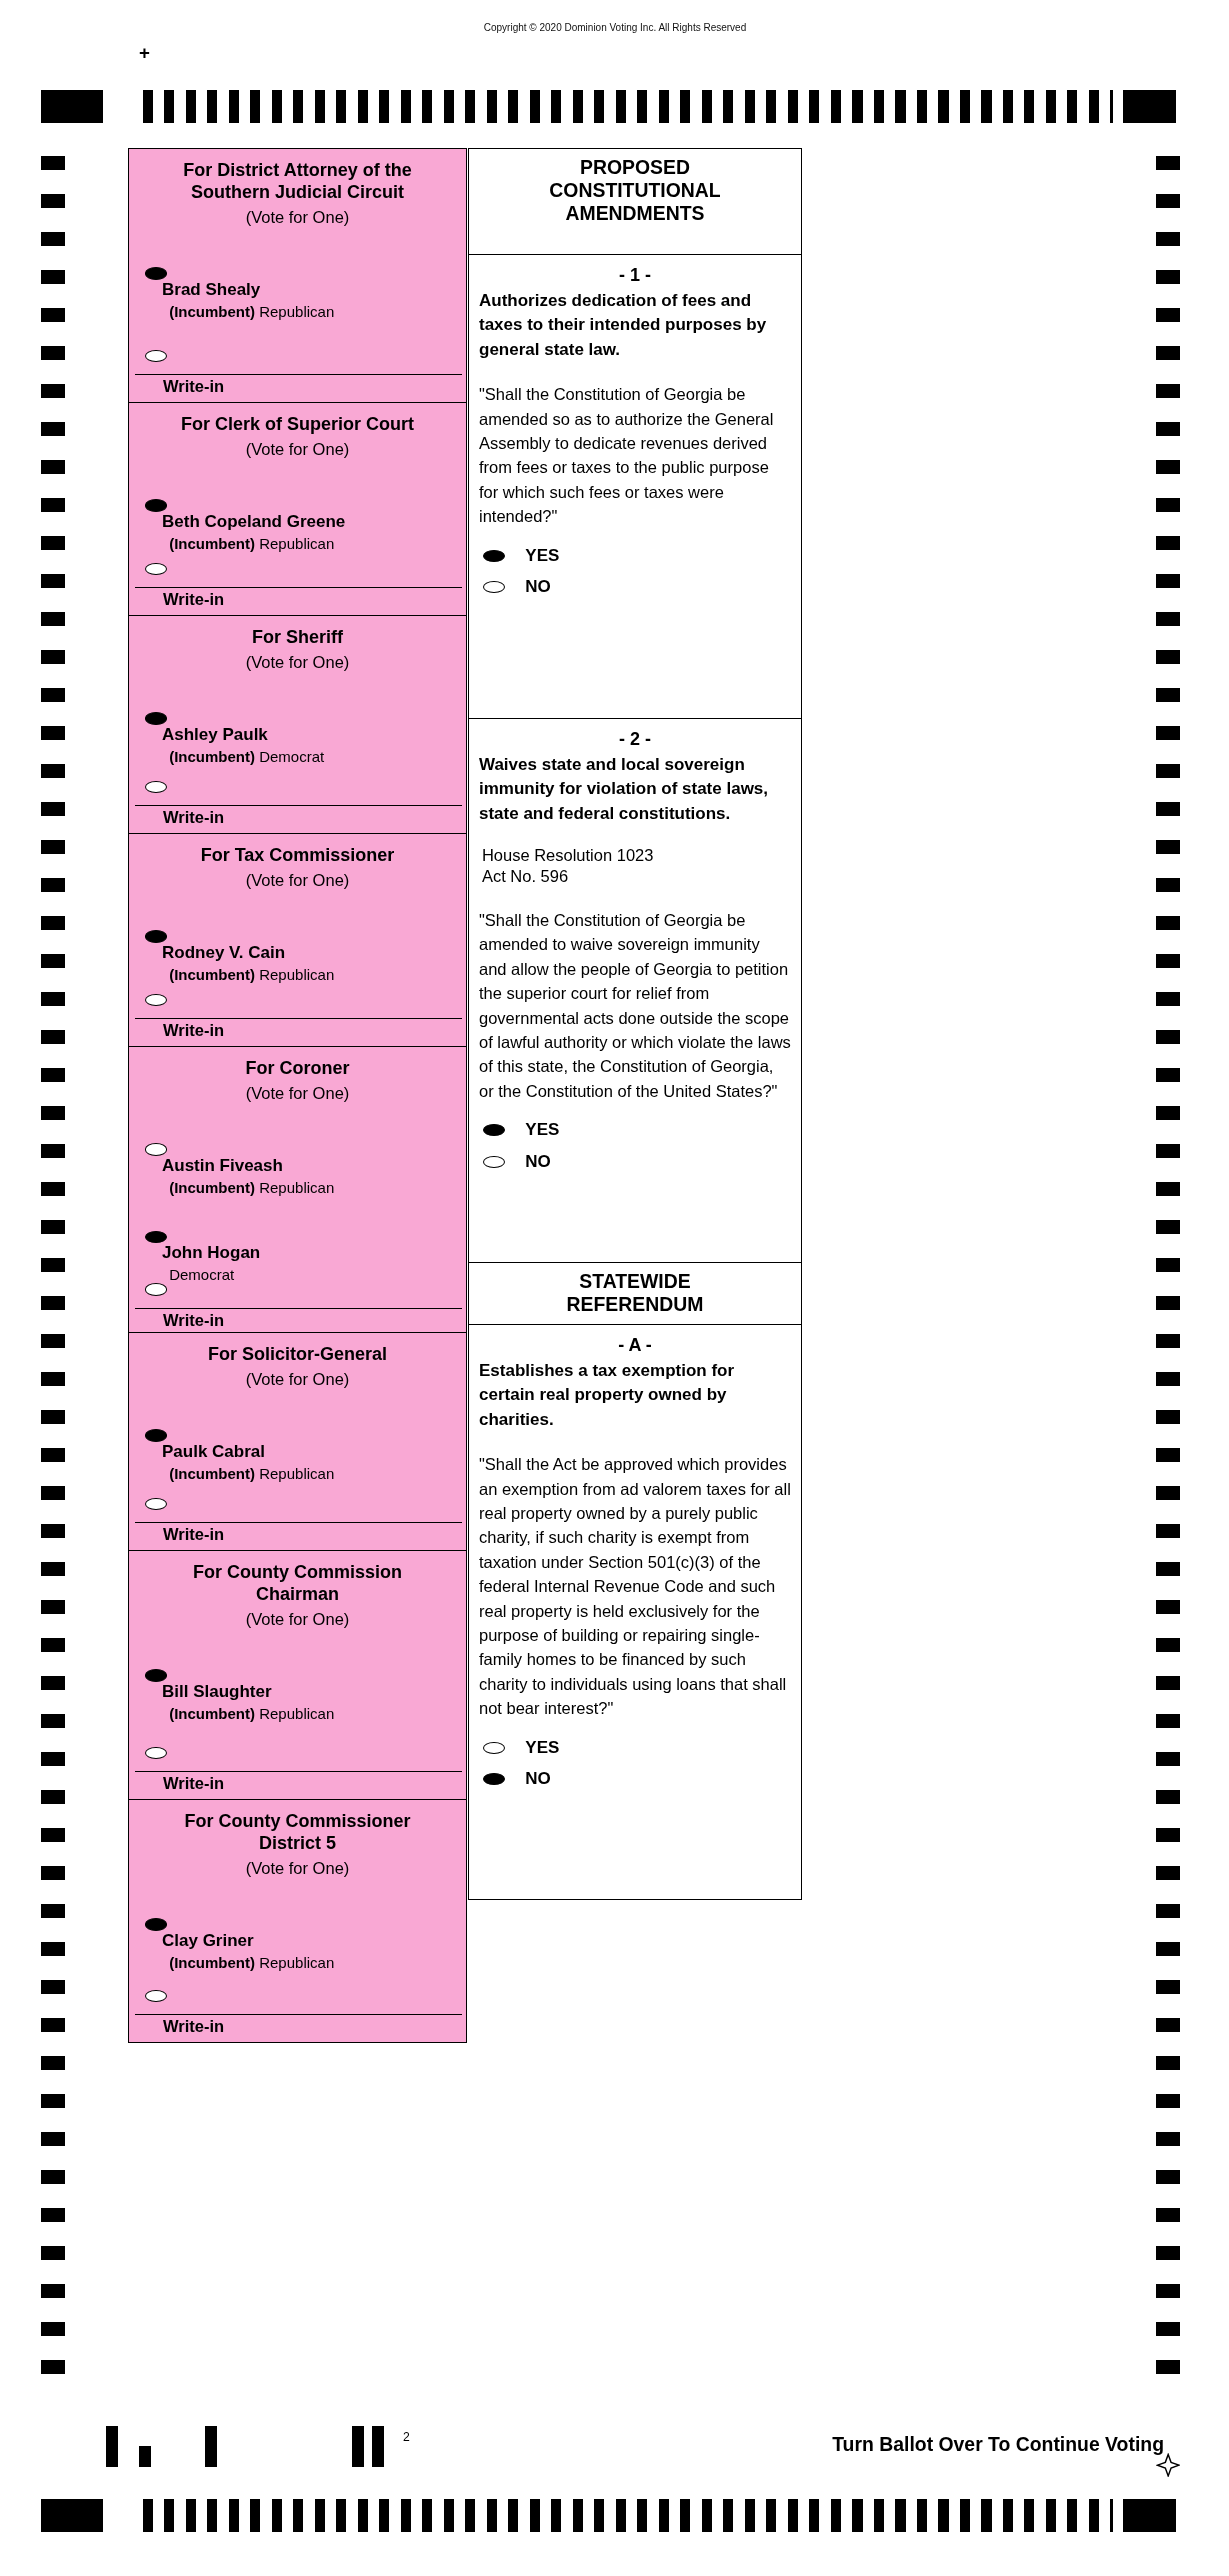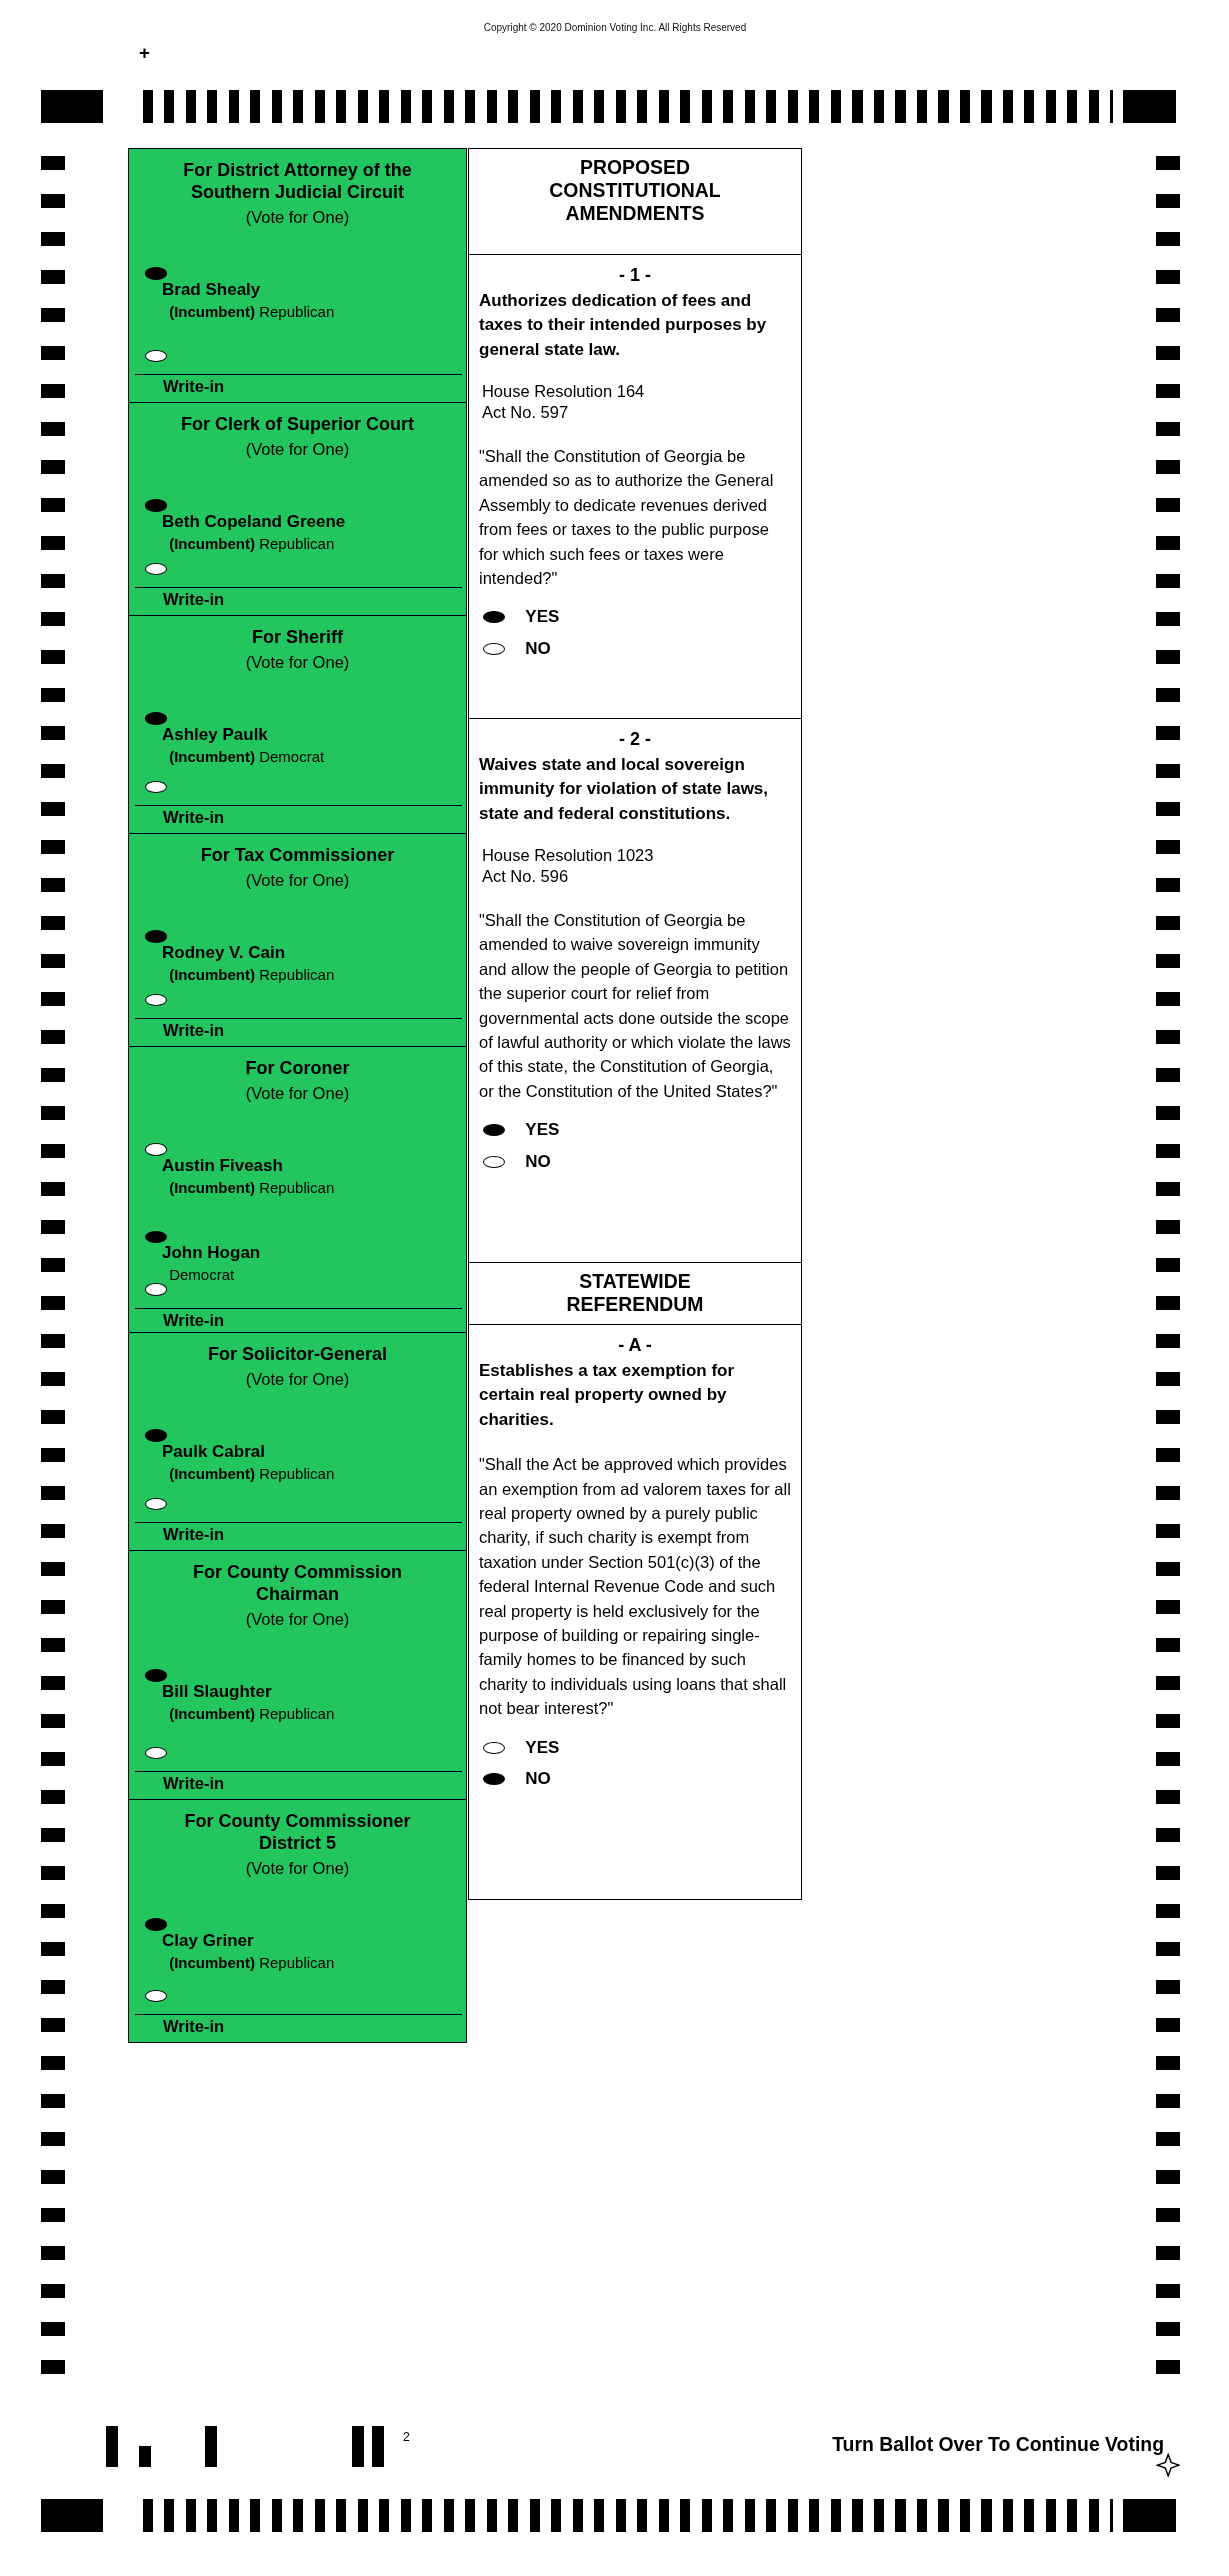--- a/index.html
+++ b/index.html
@@ -34,21 +34,21 @@
   .rail {
     position:absolute; top:156px; height:2240px; width:24px;
     background:repeating-linear-gradient(180deg,#000 0 14.3px,transparent 14.3px 38px);
   }
   .rail-left { left:41px; }
   .rail-right { left:1156px; }
 
   
   .col-left {
     position:absolute; left:128px; top:148px; width:339px;
-    border:1.4px solid #000; background:#22c55e;
+    border:1.4px solid #000; background:#f9a8d4;
   }
   .contest {
     border-bottom:1.4px solid #000;
     display:flex; flex-direction:column;
     padding-top:7.2px;
     overflow:hidden;
   }
   .contest:last-child { border-bottom:none; }
   .contest-title {
     text-align:center; font-weight:bold; font-size:18px; line-height:22px;
@@ -334,24 +334,20 @@
 
   <div class="m-section m-head" style="height:106px">
     <div>PROPOSED</div>
     <div>CONSTITUTIONAL</div>
     <div>AMENDMENTS</div>
   </div>
 
   <div class="m-section" style="height:464px">
     <div class="m-number">- 1 -</div>
     <div class="m-summary">Authorizes dedication of fees and taxes to their intended purposes by general state law.</div>
-    <div class="m-ref">
-      <div>House Resolution 164</div>
-      <div>Act No. 597</div>
-    </div>
     <div class="m-question">"Shall the Constitution of Georgia be amended so as to authorize the General Assembly to dedicate revenues derived from fees or taxes to the public purpose for which such fees or taxes were intended?"</div>
     <div class="m-options">
       <div class="m-option">
         <span class="oval filled"></span>
         <span class="opt-label">YES</span>
       </div>
       <div class="m-option">
         <span class="oval"></span>
         <span class="opt-label">NO</span>
       </div>

